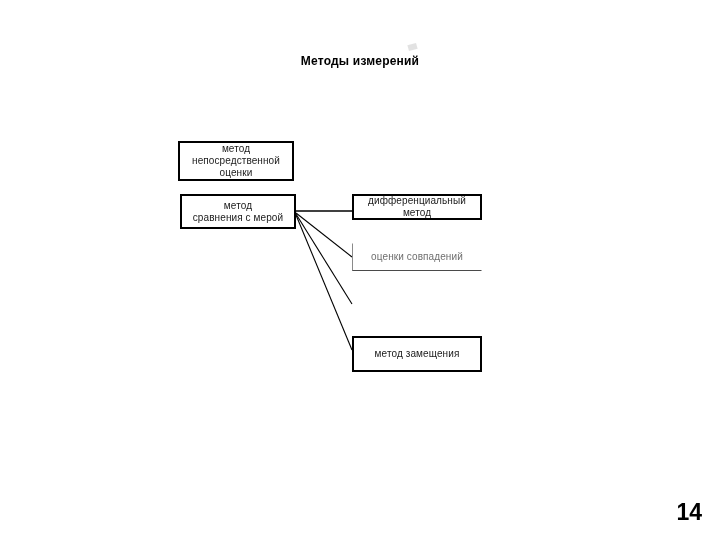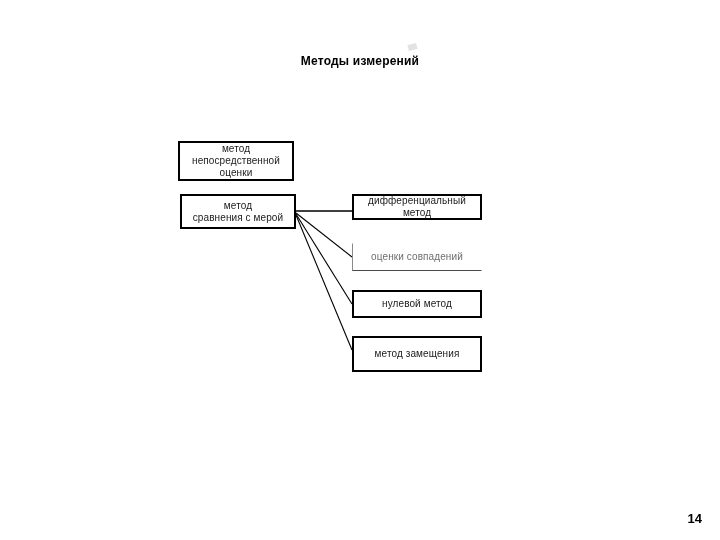--- a/index.html
+++ b/index.html
@@ -129,21 +129,21 @@
     top: 336px;
     width: 130px;
     height: 36px;
   }
 
   
   #page-number {
     position: absolute;
     right: 18px;
     bottom: 14px;
-    font-size: 13px;
+    font-size: 23px;
     font-weight: bold;
     color: #000000;
     font-family: "Liberation Sans", sans-serif;
     text-align: center;
   }
 </style>
 </head>
 <body>
 
 <div id="slide">
@@ -175,23 +175,20 @@
 
     <div class="node" id="node-differential">
       <span class="node-text">дифференциальный
 метод</span>
     </div>
 
     <div class="node" id="node-coincidence">
       <span class="node-text">оценки совпадений</span>
     </div>
 
-    <div class="node" id="node-zero">
-      <span class="node-text">нулевой метод</span>
-    </div>
 
     <div class="node" id="node-substitution">
       <span class="node-text">метод замещения</span>
     </div>
 
   </div>
 
   <div id="page-number">14</div>
 
 </div>

